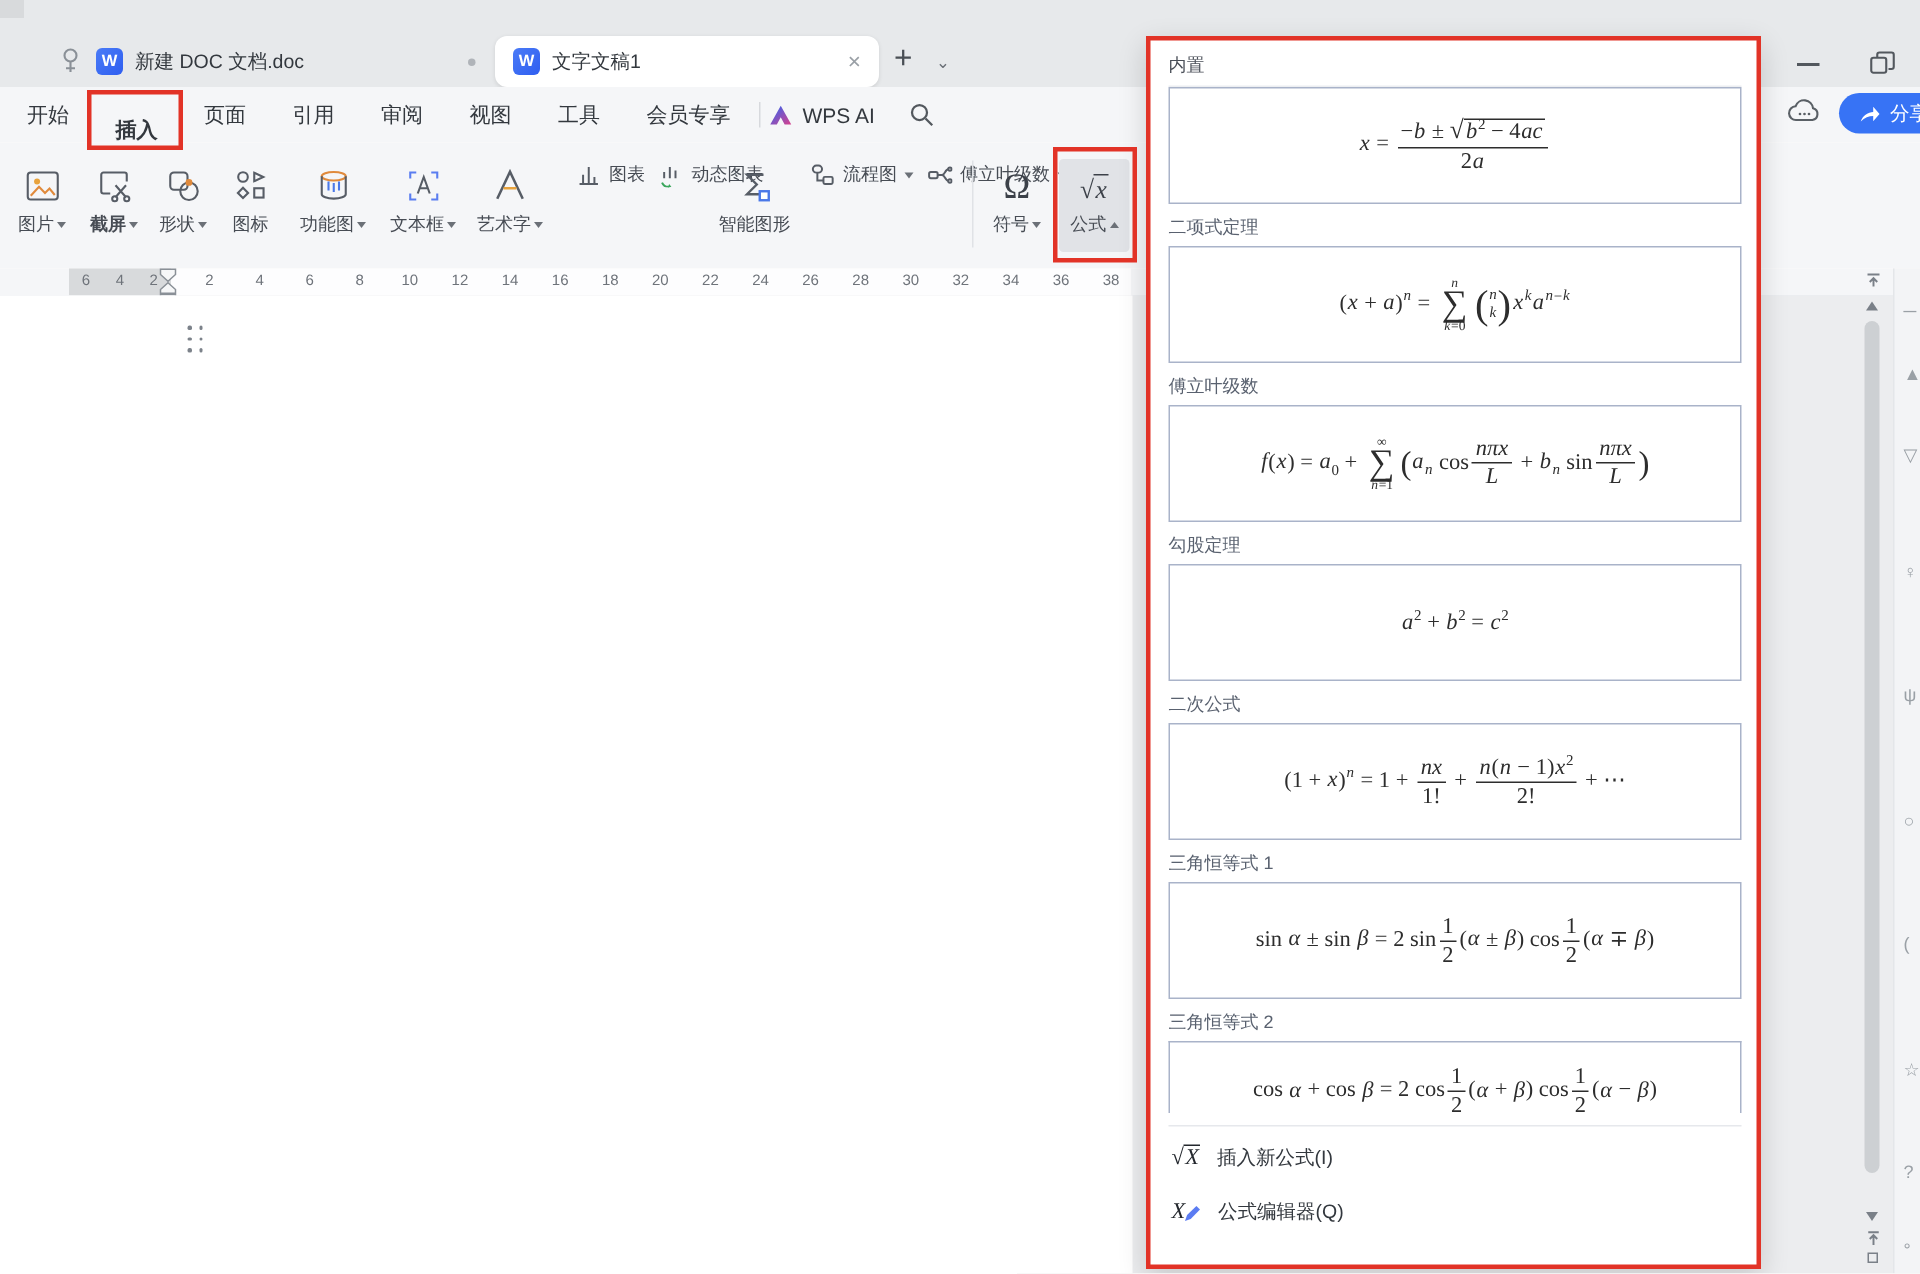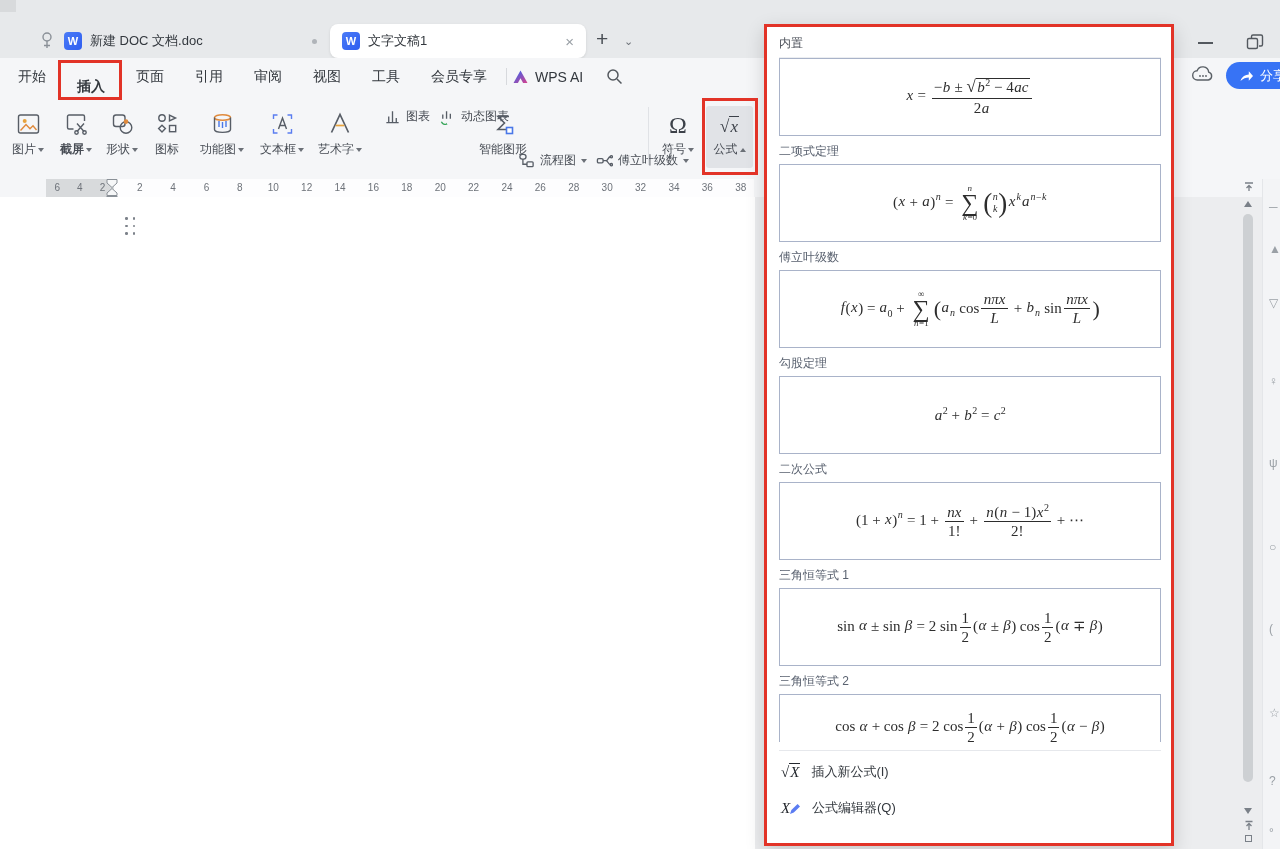--- a/index.html
+++ b/index.html
@@ -318,21 +318,21 @@
         <svg width="26" height="26" viewBox="0 0 26 26" fill="none" stroke="#575d66" stroke-width="1.6">
           <path d="M19 5.5H8l6.5 6.5L8 18.5h11"></path>
           <rect x="16.5" y="16.5" width="6" height="6" fill="#fff" stroke="#4a78e8"></rect>
         </svg>
       </div>
       <div class="lbl">
           <span>智能图形</span>
         </div>
     </div>
 
-    <div class="tb2" style="left:518px;margin-top:44px;">
+    <div class="tb2" style="left:540px;">
       <div class="row">
         <svg width="17" height="17" viewBox="0 0 18 18" fill="none" stroke="#575d66" stroke-width="1.4">
           <rect x="2" y="2.5" width="6.5" height="5" rx="2.5"></rect>
           <rect x="9.5" y="10.5" width="6.5" height="5" rx="1"></rect>
           <path d="M5.2 7.5v5.5h4.3"></path>
         </svg>
         <span>流程图</span>
         <span class="caret"></span>
       </div>
       <div class="row">

